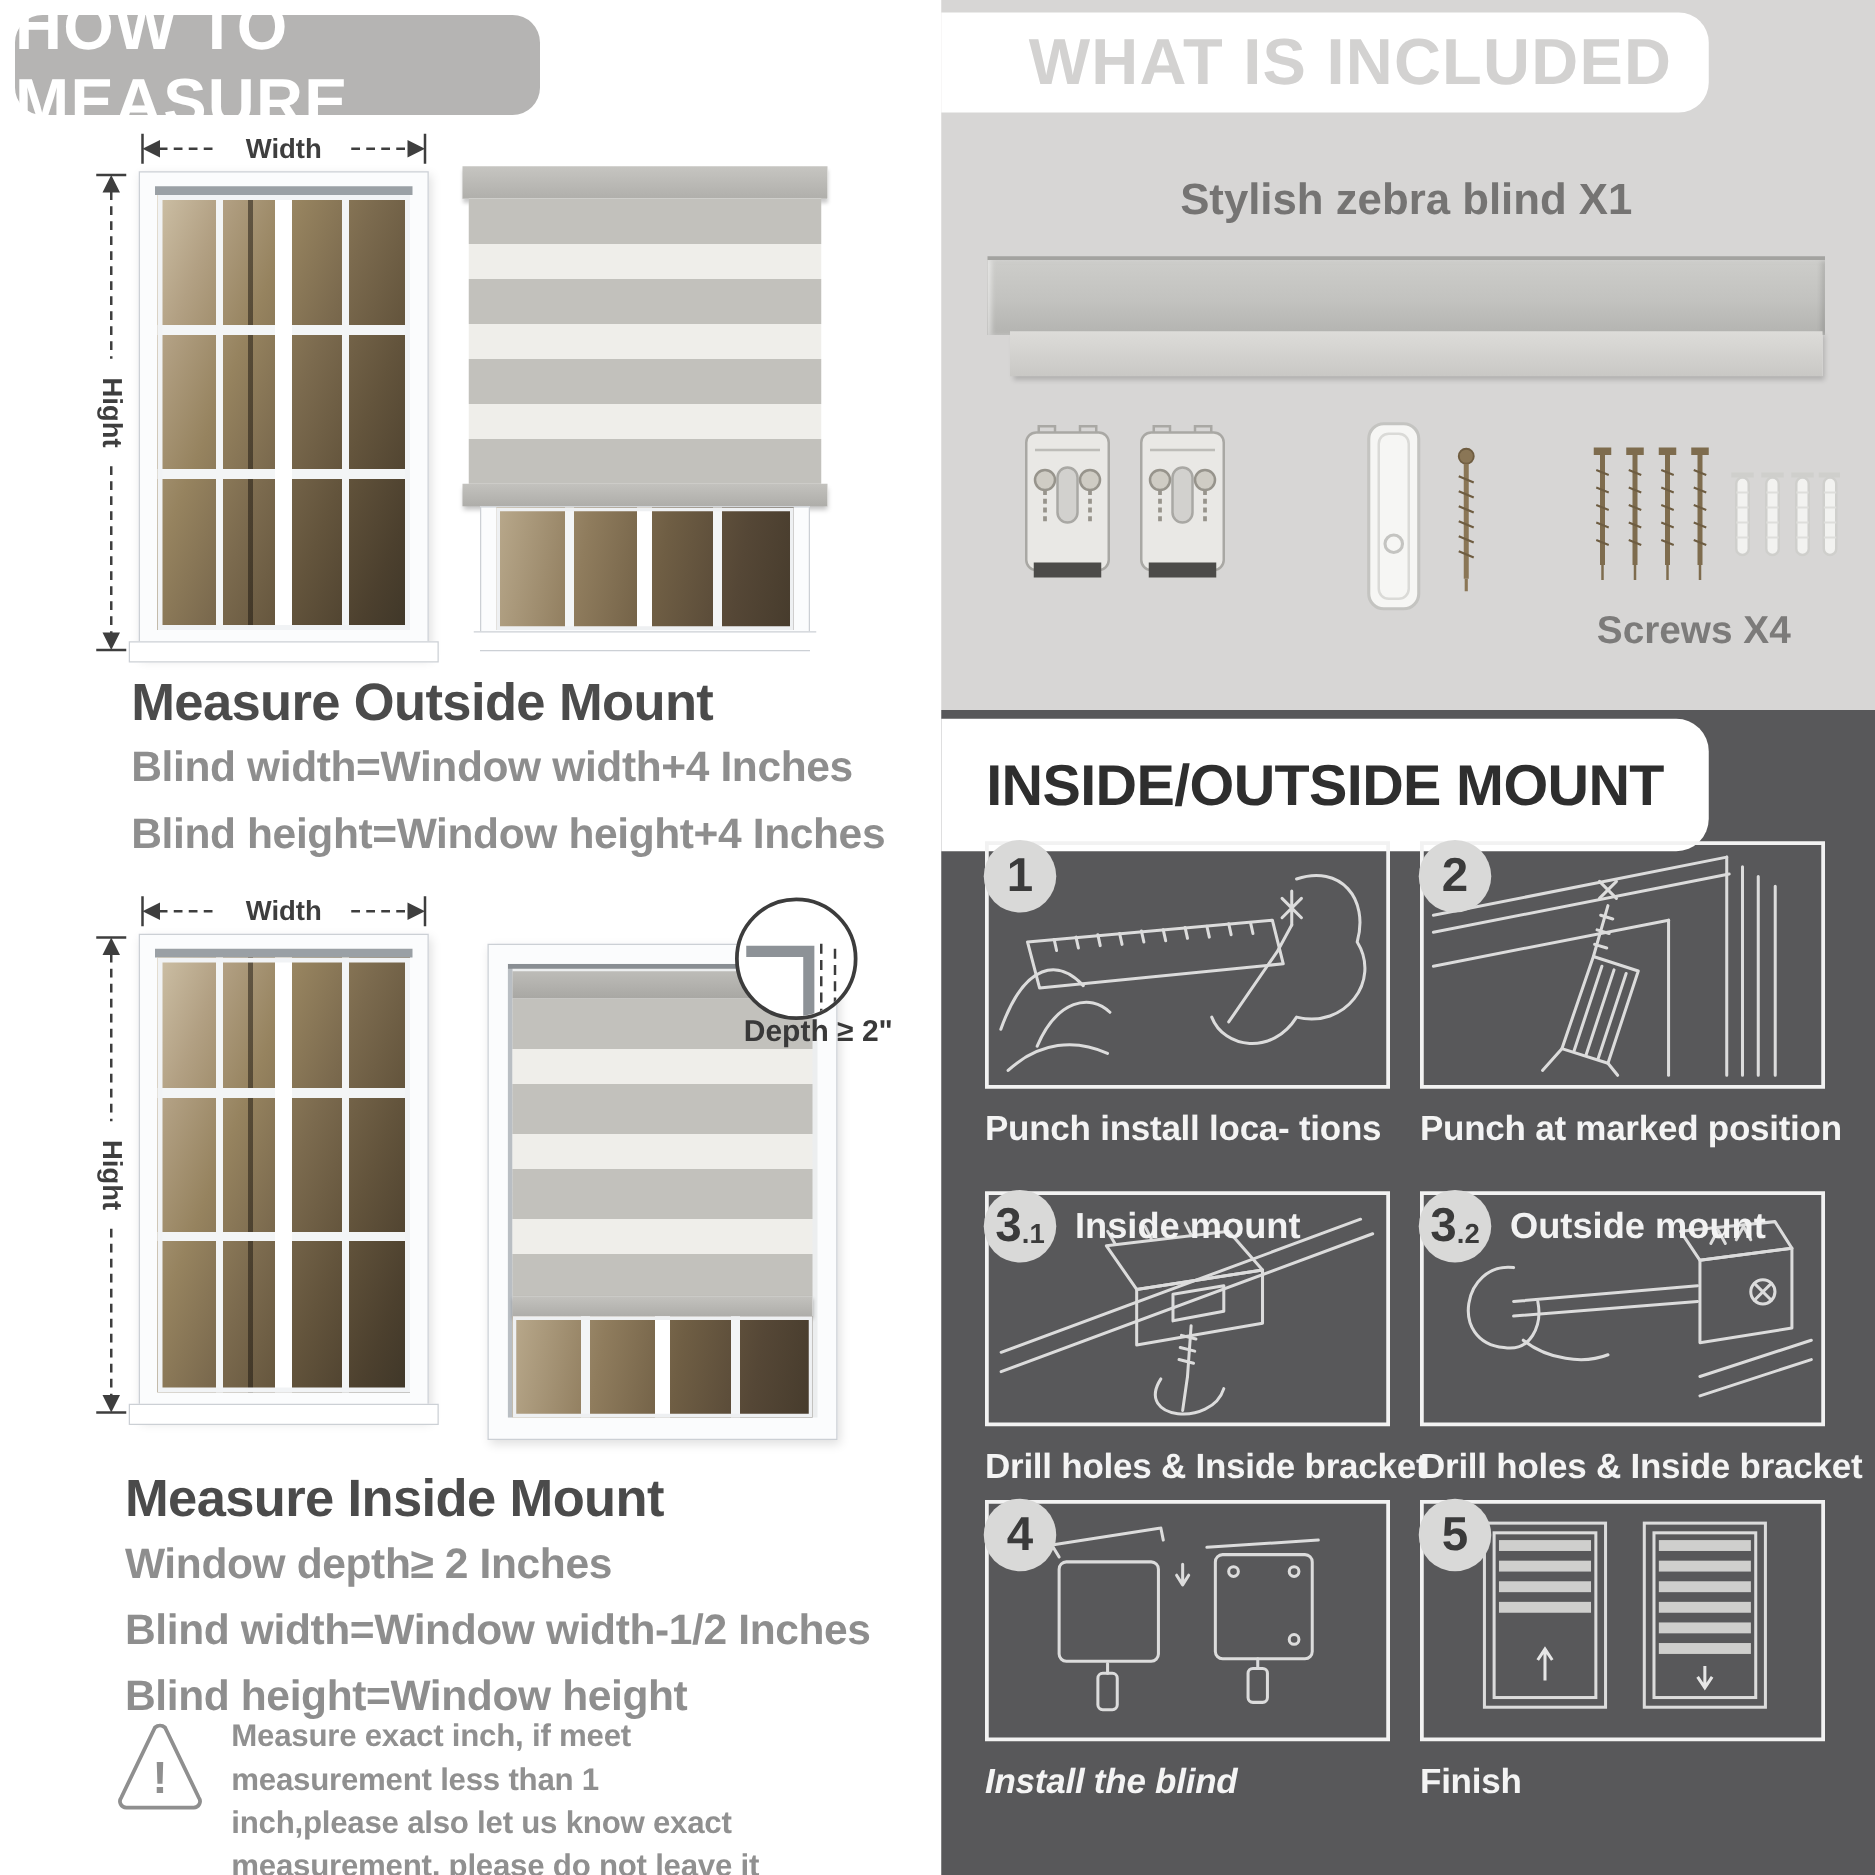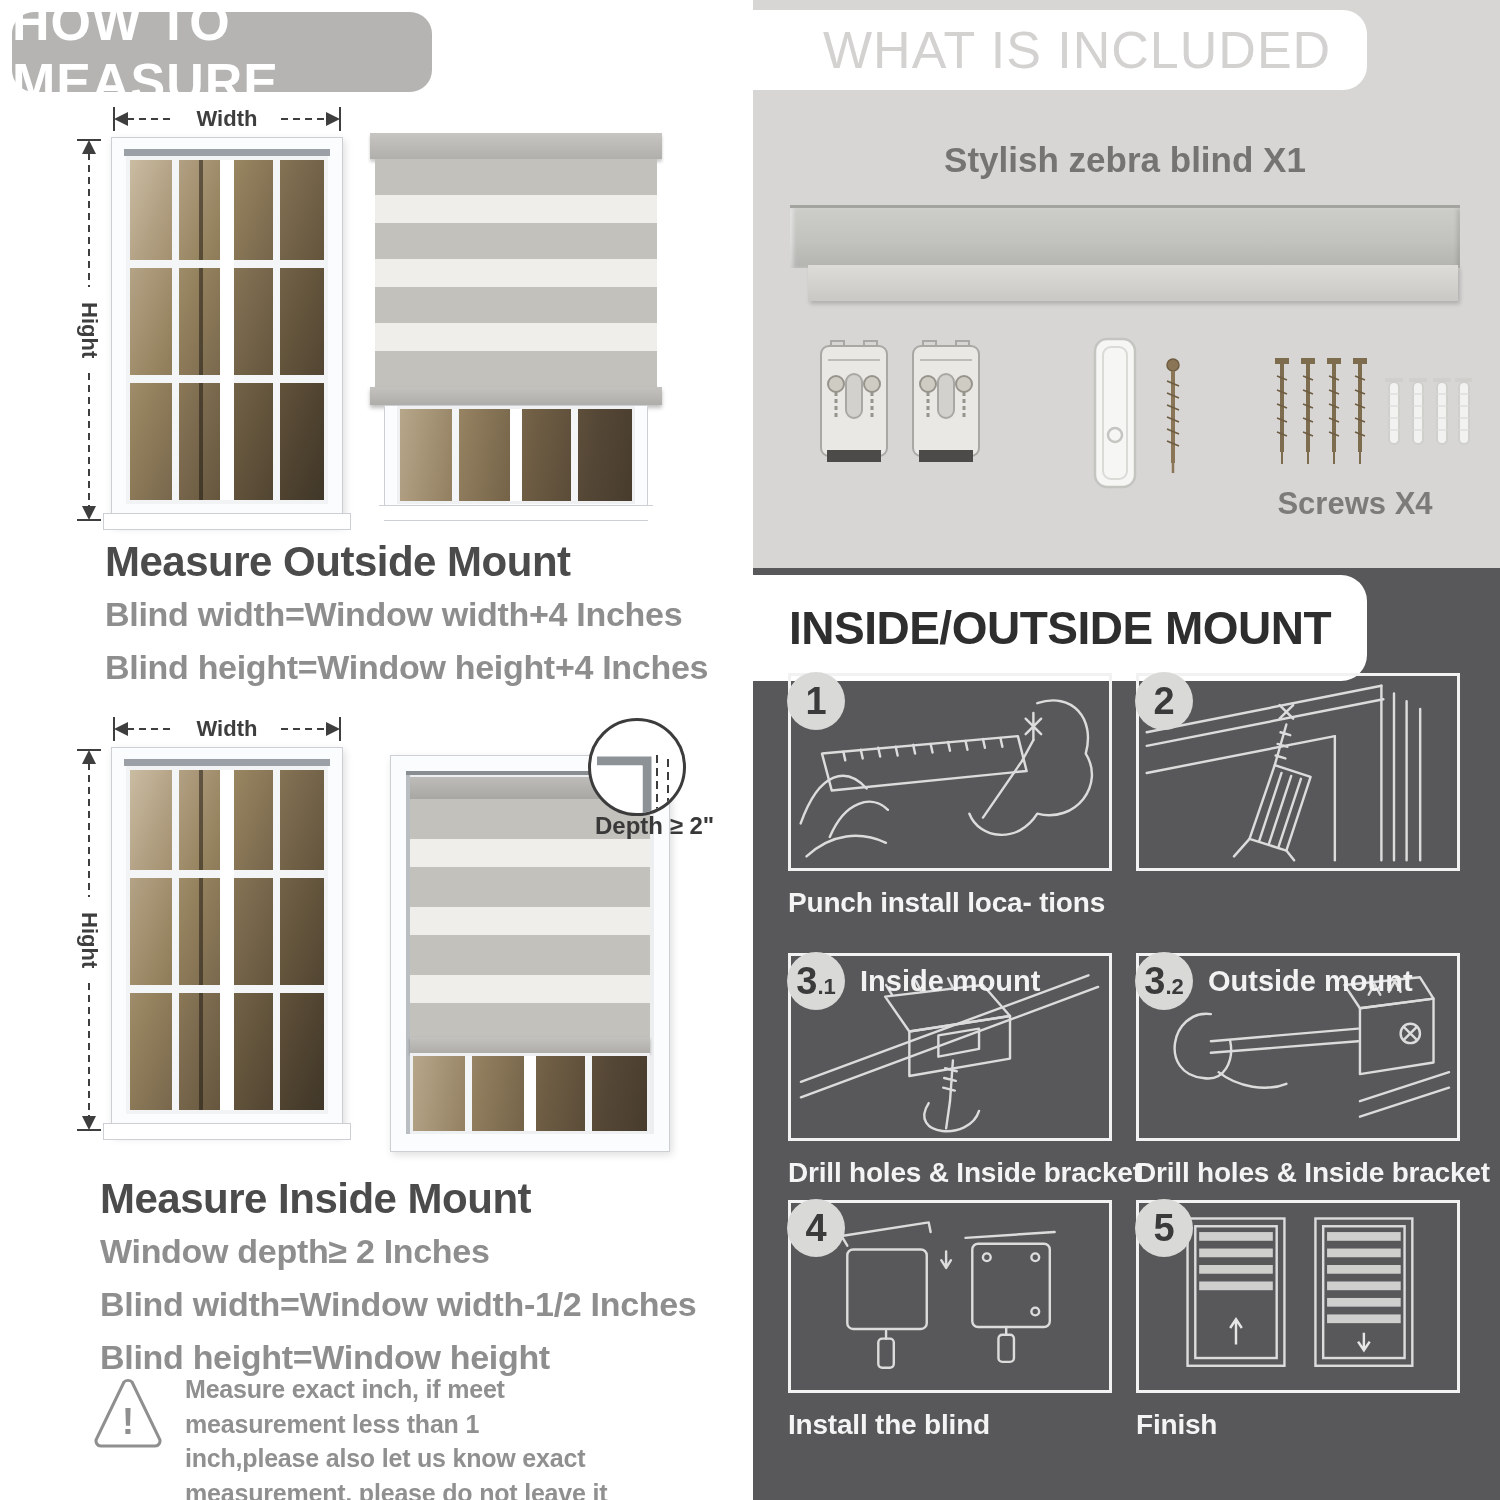--- a/index.html
+++ b/index.html
@@ -64,21 +64,21 @@
   .callout{position:absolute;width:92px;height:92px;border-radius:50%;border:3px solid #3c3c3c;background:#fff;overflow:hidden;}
   .depth-label{position:absolute;font-weight:bold;font-size:24px;color:#393939;}
 
   
   .warn-text{font-weight:bold;font-size:25px;color:#909090;line-height:1.38;letter-spacing:-.2px;}
 
   
   .right-top{left:753px;top:0;width:747px;height:568px;background:#d7d6d5;}
   .included-badge{left:753px;top:10px;width:614px;height:80px;background:#fff;border-radius:0 24px 24px 0;
     display:flex;align-items:center;padding-left:70px;box-sizing:border-box;}
-  .included-badge span{color:#d3d2d1;font-weight:normal;font-size:52px;letter-spacing:1px;}
+  .included-badge span{color:#d3d2d1;font-weight:bold;font-size:52px;letter-spacing:1px;}
   .product-label{left:790px;top:140px;width:670px;text-align:center;font-weight:bold;font-size:35px;color:#757473;}
   .headrail-main{left:790px;top:205px;width:670px;height:60px;background:linear-gradient(180deg,#cdcdca 0%,#c2c2bf 55%,#b3b3b0 100%);
     border-top:3px solid #a3a3a0;box-shadow:inset 3px 0 4px rgba(255,255,255,.5), inset -3px 0 4px rgba(0,0,0,.12);}
   .headrail-sub{left:808px;top:265px;width:650px;height:36px;background:linear-gradient(180deg,#dddcd9,#c9c8c5);
     box-shadow:2px 3px 4px rgba(0,0,0,.18);}
   .item-label{position:absolute;font-weight:bold;font-size:31px;color:#7c7b7a;text-align:center;}
 
   
   .right-dark{left:753px;top:568px;width:747px;height:932px;background:#58585a;}
   .mount-badge{left:753px;top:575px;width:614px;height:106px;background:#fff;border-radius:0 26px 26px 0;
@@ -357,20 +357,21 @@
           <path d="M138,92 L175,104 L150,180 L112,168 Z"></path>
           <path d="M145,100 L122,170 M155,103 L132,173 M165,106 L142,176"></path>
           <path d="M112,168 L96,186 M150,180 L158,190"></path>
         </g>
       </svg>
     </div>
     <div class="badge">
         <span>2</span>
         <span class="sub"></span>
       </div>
+    <div class="caption" style="top:214px;">Punch at  marked position</div>
   </div>
 
   <div class="step" style="left:788px;top:953px;width:324px;height:188px;">
     <div class="frame">
       <svg class="lineart" viewBox="0 0 324 188">
         <g fill="none" stroke="#dcdcdc" stroke-width="2.5" stroke-linecap="round" stroke-linejoin="round">
           <path d="M8,130 L305,20 M8,146 L315,32"></path>
           <path d="M95,42 L196,30 L224,62 L120,78 Z"></path>
           <path d="M120,78 L224,62 L224,106 L120,124 Z"></path>
           <path d="M150,82 L192,75 L192,96 L150,104 Z"></path>
@@ -429,21 +430,21 @@
             <circle cx="250" cy="112" r="4"></circle>
           <path d="M220,128 v8"></path>
           <rect x="212" y="136" width="16" height="28" rx="4"></rect>
         </g>
       </svg>
     </div>
     <div class="badge">
         <span>4</span>
         <span class="sub"></span>
       </div>
-    <div class="caption" style="top:209px;">Install the blind</div>
+    <div class="caption" style="top:209px;font-style:italic;">Install the blind</div>
   </div>
 
   <div class="step" style="left:1136px;top:1200px;width:324px;height:193px;">
     <div class="frame">
       <svg class="lineart" viewBox="0 0 324 193">
         <g fill="none" stroke="#dcdcdc" stroke-width="2.5">
           <rect x="48" y="16" width="100" height="152"></rect>
           <rect x="56" y="24" width="84" height="136"></rect>
           <g fill="#cfcfcd" stroke="none">
             <rect x="60" y="30" width="76" height="9"></rect>

